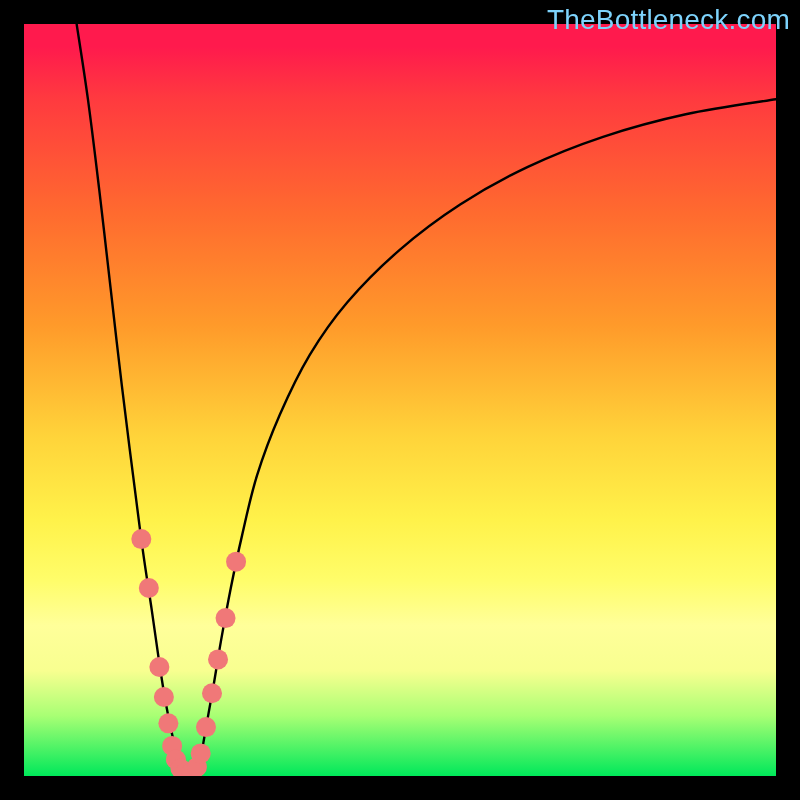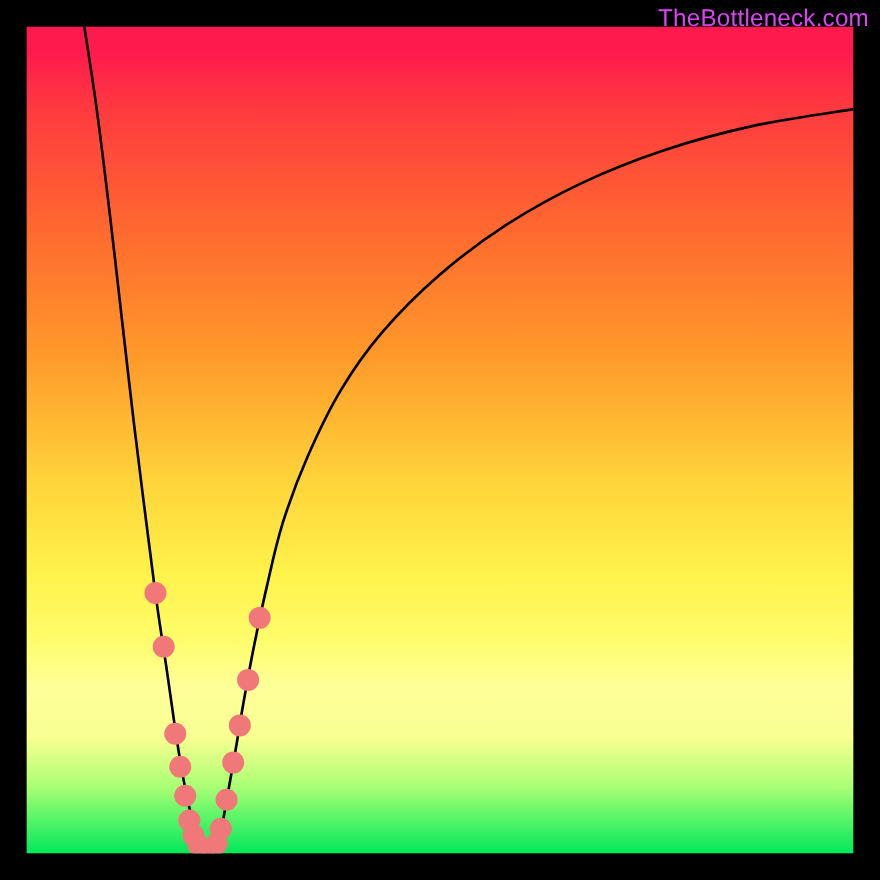--- a/index.html
+++ b/index.html
@@ -41,22 +41,22 @@
       #ffff9a 80%,
       #f8ff90 86%,
       #a8ff74 92%,
       #00e85a 100%
     );
   }
   .watermark {
     position: absolute;
     top: 4px;
     right: 10px;
-    color: #d946ef;
-    font-size: 22px;
+    color: #7dd3fc;
+    font-size: 28px;
     font-weight: 500;
     letter-spacing: 0.2px;
     user-select: none;
   }
   svg.curves {
     position: absolute;
     inset: 0;
   }
 </style>
 </head>

